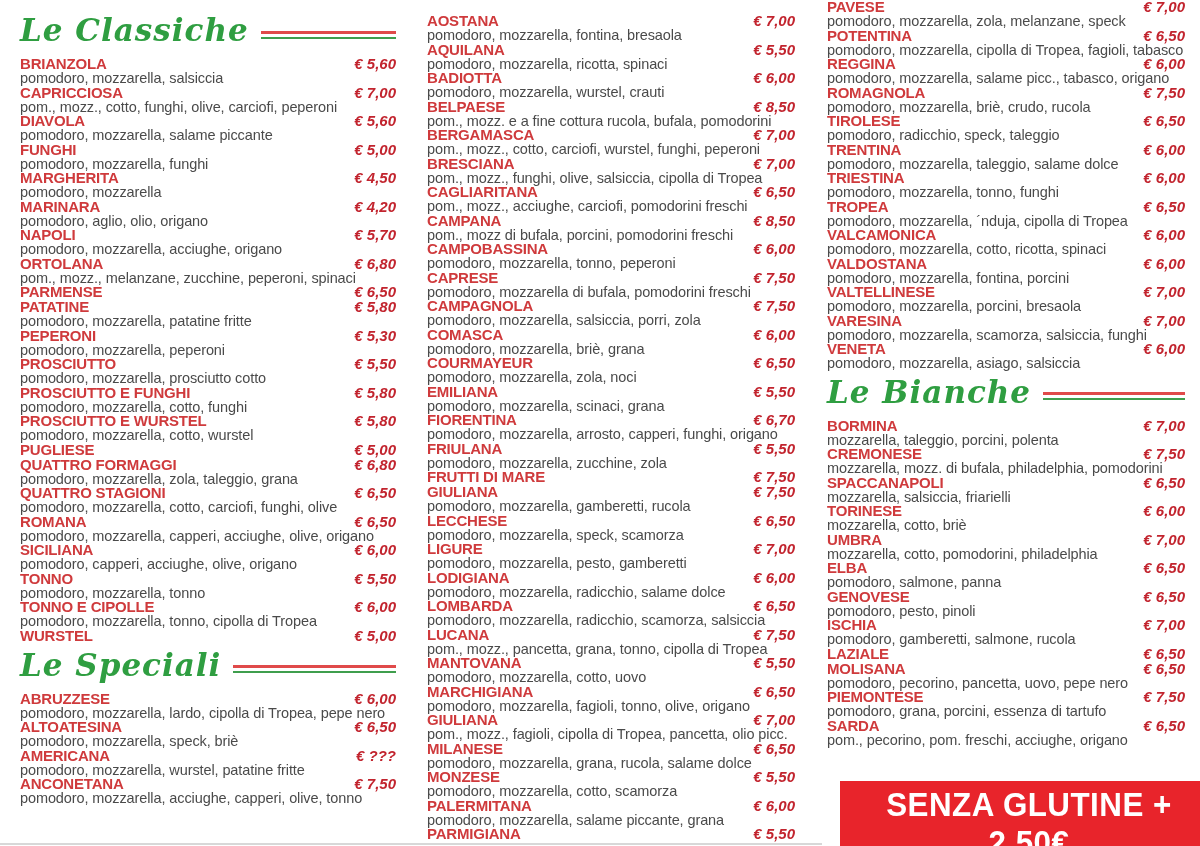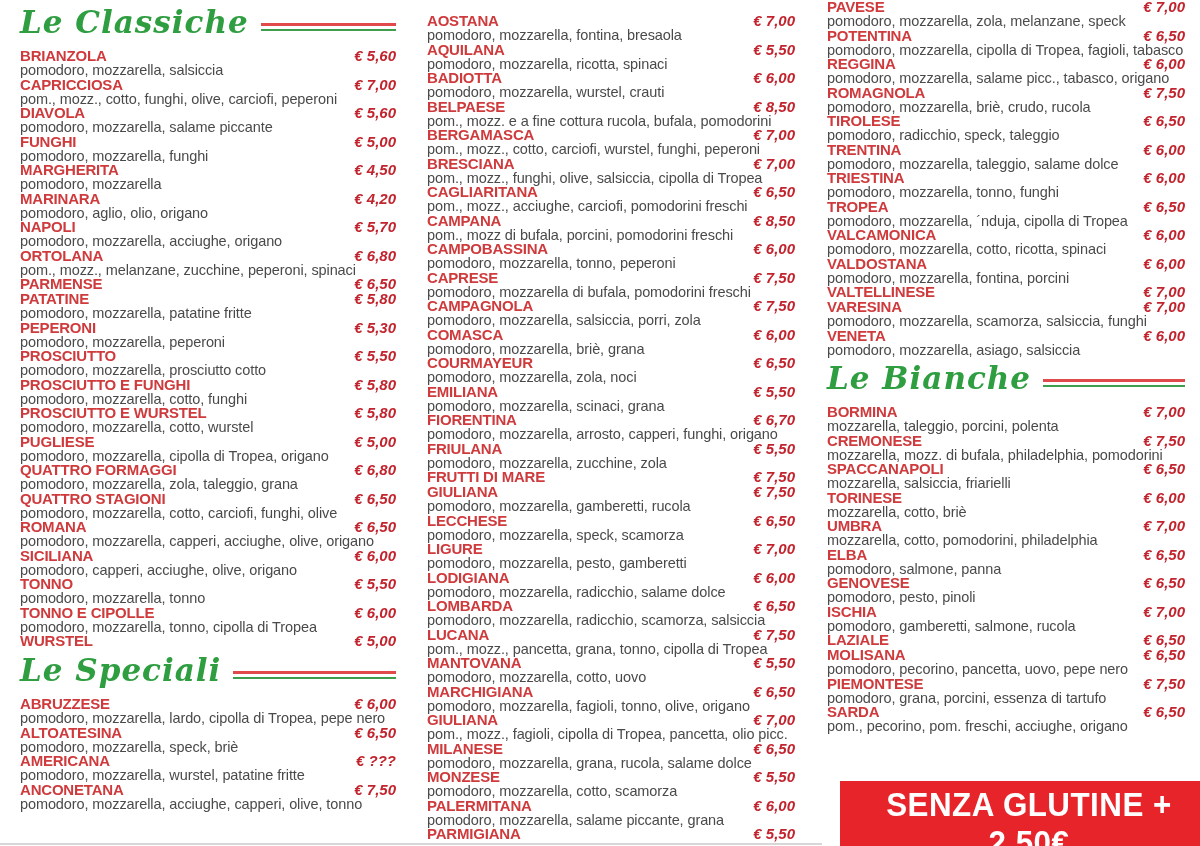--- a/index.html
+++ b/index.html
@@ -1,19 +1,19 @@
 <!DOCTYPE html>
 <html><head>
 <meta charset="utf-8">
 <style>
   html,body{margin:0;padding:0;background:#ffffff;}
   #page{position:relative;width:1200px;height:846px;background:#ffffff;overflow:hidden;
         font-family:"Liberation Sans", sans-serif;}
   .col{position:absolute;top:0;}
-  .col1{left:20px;width:376px;}
+  .col1{left:20px;width:376px;padding-top:8px;}
   .col2{left:427px;width:368px;padding-top:14px;}
   .col3{left:827px;width:358px;}
   .section-header{display:flex;align-items:center;height:40px;margin:2px 0 7px 0;}
   .section-title{font-family:"DejaVu Serif", serif;font-style:italic;font-weight:bold;
                  color:#2f9e41;font-size:31px;line-height:34px;white-space:nowrap;
                  letter-spacing:1px;}
   .section-rule{flex:1;margin-left:12px;margin-top:8px;}
   .rule-red{height:3px;background:#e04a4a;border-top:1px solid #fff;}
   .rule-gap{height:3px;}
   .rule-green{height:2px;background:#3f9e4d;}
@@ -156,21 +156,20 @@
       <span class="pizza-price">€ 5,80</span>
     </div>
     <div class="pizza-desc">pomodoro, mozzarella, cotto, wurstel</div>
   </div>
 
   <div class="item">
     <div class="item-head">
       <span class="pizza-name">PUGLIESE</span>
       <span class="pizza-price">€ 5,00</span>
     </div>
-    <div class="pizza-desc">pomodoro, mozzarella, cipolla di Tropea, origano</div>
   </div>
 
   <div class="item">
     <div class="item-head">
       <span class="pizza-name">QUATTRO FORMAGGI</span>
       <span class="pizza-price">€ 6,80</span>
     </div>
     <div class="pizza-desc">pomodoro, mozzarella, zola, taleggio, grana</div>
   </div>
 
@@ -581,20 +580,21 @@
       <span class="pizza-price">€ 6,00</span>
     </div>
     <div class="pizza-desc">pomodoro, mozzarella, fontina, porcini</div>
   </div>
 
   <div class="item">
     <div class="item-head">
       <span class="pizza-name">VALTELLINESE</span>
       <span class="pizza-price">€ 7,00</span>
     </div>
+    <div class="pizza-desc">pomodoro, mozzarella, porcini, bresaola</div>
   </div>
 
   <div class="item">
     <div class="item-head">
       <span class="pizza-name">VARESINA</span>
       <span class="pizza-price">€ 7,00</span>
     </div>
     <div class="pizza-desc">pomodoro, mozzarella, scamorza, salsiccia, funghi</div>
   </div>
 

